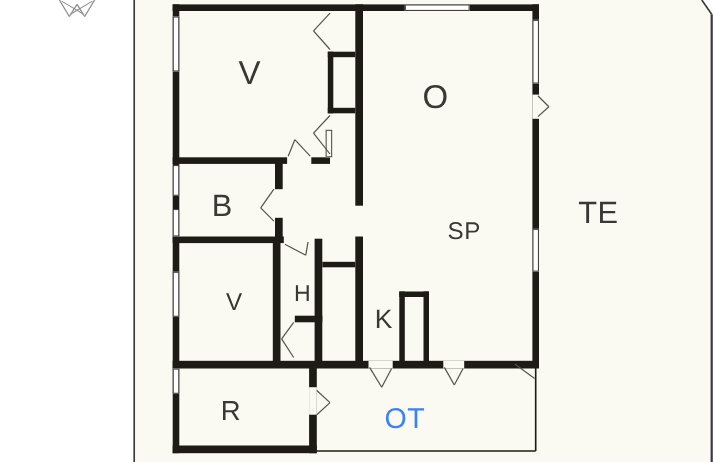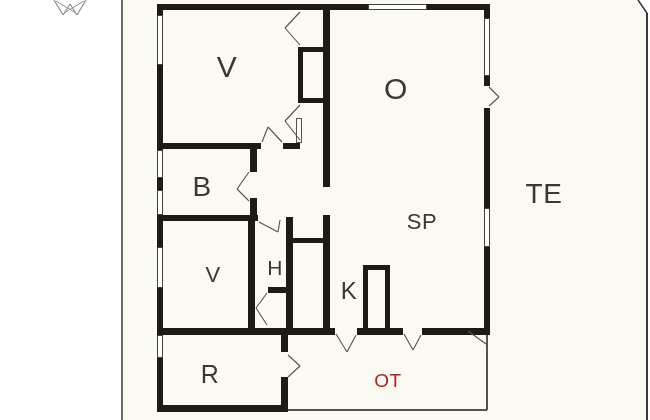--- a/index.html
+++ b/index.html
@@ -54,26 +54,26 @@
       <div class="window" style="left: 368px; top: 4px; width: 59px; height: 6px; background: rgb(255, 255, 255);"></div>
       <div class="gap" style="left: 484px; top: 86px; width: 6px; height: 22px; background: rgb(250, 250, 243);"></div>
       <div class="gap" style="left: 335px; top: 328px; width: 22px; height: 7px; background: rgb(250, 250, 243);"></div>
       <div class="gap" style="left: 403px; top: 328px; width: 19px; height: 7px; background: rgb(250, 250, 243);"></div>
       <div class="gap" style="left: 281px; top: 352px; width: 7px; height: 25px; background: rgb(250, 250, 243);"></div>
       <div class="thinrect" style="left: 296px; top: 118px; width: 6px; height: 25px; background: rgb(250, 250, 243);"></div>
       <span class="room-label" style="left: 227px; top: 67px; font-size: 30px; color: rgb(58, 55, 52);">V</span>
       <span class="room-label" style="left: 396px; top: 89px; font-size: 30px; color: rgb(58, 55, 52);">O</span>
       <span class="room-label" style="left: 202px; top: 187px; font-size: 28px; color: rgb(58, 55, 52);">B</span>
       <span class="room-label" style="left: 544px; top: 194px; font-size: 28px; color: rgb(58, 55, 52);">TE</span>
-      <span class="room-label" style="left: 422px; top: 210px; font-size: 22px; color: rgb(58, 55, 52); margin-top: 12px;">SP</span>
+      <span class="room-label" style="left: 422px; top: 210px; font-size: 22px; color: rgb(58, 55, 52);">SP</span>
       <span class="room-label" style="left: 213px; top: 275px; font-size: 22px; color: rgb(58, 55, 52);">V</span>
       <span class="room-label" style="left: 275px; top: 267px; font-size: 21px; color: rgb(58, 55, 52);">H</span>
       <span class="room-label" style="left: 349px; top: 291px; font-size: 24px; color: rgb(58, 55, 52);">K</span>
       <span class="room-label" style="left: 210px; top: 374px; font-size: 25px; color: rgb(58, 55, 52);">R</span>
-      <span class="room-label" style="left: 388px; top: 380px; font-size: 19px; color: #b91c1c;">OT</span>
+      <span class="room-label" style="left: 368px; top: 380px; font-size: 26px; color: #3b82f6;">OT</span>
     </div>
   <svg id="overlay" width="650" height="420" viewBox="0 0 650 420">
     <polygon points="638,0 647,0 647,13" fill="#ffffff"></polygon>
     <g id="north-arrow">
         <line x1="54" y1="0" x2="63" y2="15" stroke="#8f8f8f" stroke-width="1.2"></line>
         <line x1="63" y1="15" x2="70" y2="4" stroke="#8f8f8f" stroke-width="1.2"></line>
         <line x1="70" y1="4" x2="77" y2="15" stroke="#8f8f8f" stroke-width="1.2"></line>
         <line x1="77" y1="15" x2="86" y2="0" stroke="#8f8f8f" stroke-width="1.2"></line>
         <line x1="56" y1="1" x2="76" y2="13" stroke="#8f8f8f" stroke-width="1"></line>
         <line x1="84" y1="1" x2="64" y2="13" stroke="#8f8f8f" stroke-width="1"></line>

